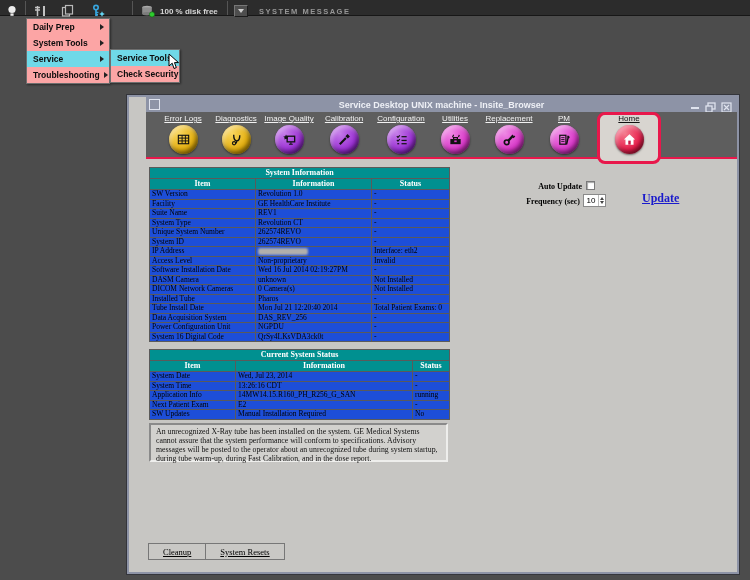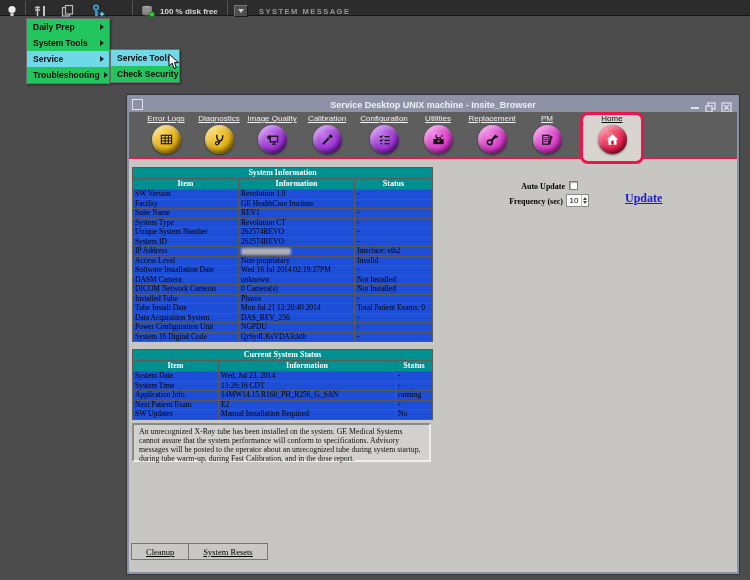--- a/index.html
+++ b/index.html
@@ -9,31 +9,31 @@
   
   .taskbar { position:absolute; left:0; top:0; width:750px; height:16px; background:#2c2c2c; border-bottom:1px solid #171717; }
   .tb-item { position:absolute; top:1px; height:20px; display:flex; align-items:center; }
   .tb-sep { position:absolute; top:1px; width:1px; height:14px; background:#555; }
   .tb-text { color:#d6d6d6; font-size:8px; font-weight:bold; white-space:nowrap; }
   .tb-sysmsg { color:#969696; font-size:7.5px; font-weight:bold; letter-spacing:1.5px; white-space:nowrap; }
   .dd-btn { width:14px; height:12px; background:#4e4e4e; border:1px solid; border-color:#777 #1c1c1c #1c1c1c #777; display:flex; align-items:center; justify-content:center; }
   .dd-tri { width:0; height:0; border-left:3px solid transparent; border-right:3px solid transparent; border-top:4px solid #cfcfcf; }
 
   
-  .menu { position:absolute; background:#22c55e; border:1px solid #6e6e6e; box-shadow:1px 1px 2px rgba(0,0,0,.45); z-index:30;text-align:center; }
+  .menu { position:absolute; background:#fca5a5; border:1px solid #6e6e6e; box-shadow:1px 1px 2px rgba(0,0,0,.45); z-index:30;text-align:center; }
   .menu-main { left:26px; top:18px; width:84px; }
   .menu-sub  { left:110px; top:49px; width:70px; }
   .mi { height:16px; line-height:16px; padding:0 5px 0 6px; font-size:8.5px; font-weight:bold; color:#0c0c0c; display:flex; align-items:center; justify-content:space-between; white-space:nowrap; }
   .mi.hl { background:#6fd9e8; }
   .mi .arr { width:0; height:0; border-top:3px solid transparent; border-bottom:3px solid transparent; border-left:4px solid #222; margin-left:4px; }
 
   .cursor { position:absolute; left:168px; top:53px; z-index:40; }
 
   
-  .window { position:absolute; left:127px; top:95px; width:612px; height:479px; border:2px solid #8d93a6; box-shadow:0 0 0 1px #34353b; background:#c7c6c3; }
+  .window { position:absolute; left:127px; top:95px; width:612px; height:479px; border:2px solid #8d93a6; box-shadow:0 0 0 1px #34353b; background:#c7c6c3;padding-left:17px; }
   .titlebar { height:15px; background:#8d93a6; position:relative; display:flex; align-items:center; justify-content:center; }
   .title-text { color:#eef0f6; font-size:9px; font-weight:bold; white-space:nowrap; }
   .tb-ico { position:absolute; top:2px; }
   .win-doc { left:3px; width:11px; height:11px; border:1.5px solid #dfe3ee; background:transparent; }
   .win-min { right:36px; width:10px; height:11px; }
   .win-min i { display:block; width:8px; height:2px; background:#dfe3ee; margin-top:8px; }
   .win-max { right:21px; width:11px; height:11px; }
   .win-close { right:5px; width:11px; height:11px; }
 
   

